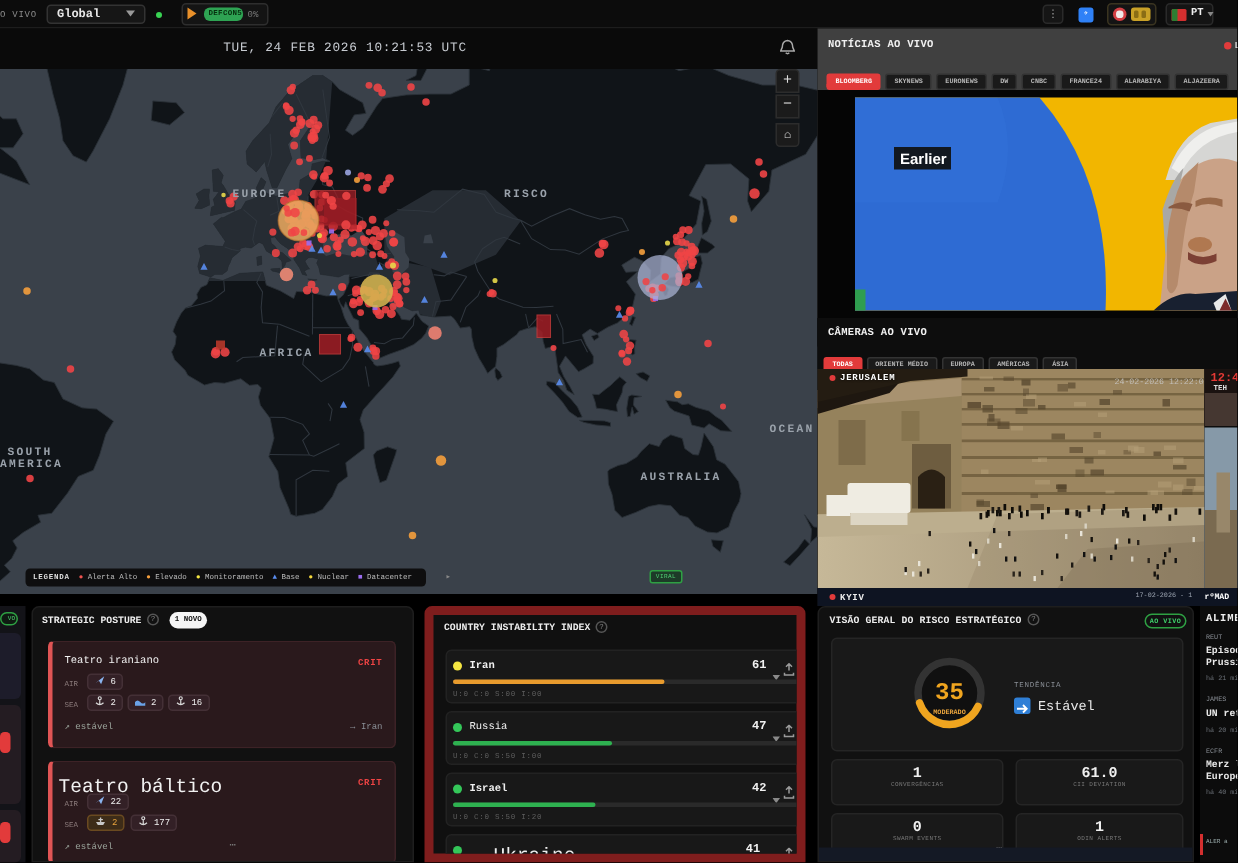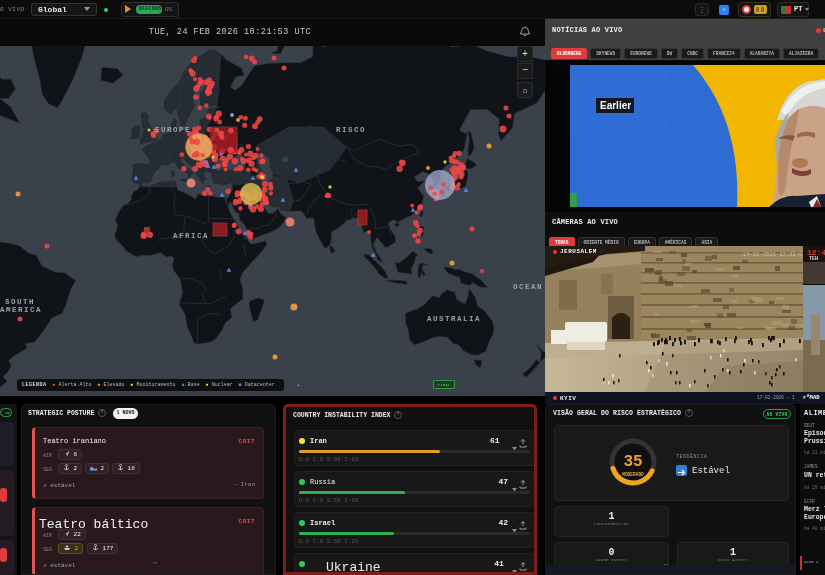--- a/index.html
+++ b/index.html
@@ -783,29 +783,29 @@
         </svg> <span style="color:#e8a33d">2</span></div>
     <div class="abs" style="left:52px;top:35px;height:11px;background:#332026;border:1px solid #443036;border-radius:3px;font-size:6px;color:#eee;line-height:10px;padding:0 4px"><svg width="7" height="7" style="vertical-align:-1px">
           <circle cx="3.5" cy="1.5" r="1" fill="none" stroke="#d8d8d8" stroke-width="0.8"></circle>
           <path d="M3.5,2.5 L3.5,6 M1,4.5 Q3.5,7 6,4.5" fill="none" stroke="#d8d8d8" stroke-width="0.8"></path>
         </svg> 177</div>
     <div class="abs" style="left:8px;top:53px;font-size:6px;color:#9aa39a">↗ estável</div>
     <div class="abs" style="left:118px;top:51px;font-size:7px;color:#777">⋯</div>
   </div>
 </div>
 
-<div class="abs" style="left:283px;top:404px;width:254px;height:171px;background:#101010;border:3px solid #7f1d1d;border-radius:5px 5px 0 0;overflow:hidden" id="cii">
+<div class="abs" style="left:283px;top:404px;width:254px;height:171px;background:#101010;border:6px solid #7f1d1d;border-radius:5px 5px 0 0;overflow:hidden" id="cii">
   <div class="abs" style="left:7px;top:5px;font-size:6.5px;font-weight:bold;color:#ededed;letter-spacing:0">COUNTRY INSTABILITY INDEX</div>
   <div class="abs" style="left:108px;top:4px;width:8px;height:8px;border:1px solid #555;border-radius:50%;color:#888;font-size:5px;text-align:center;line-height:7px">?</div>
   <div class="abs" style="left:248px;top:15px;width:4px;height:22px;background:#3a3a3a;border-radius:2px"></div>
   <div class="abs" style="left:120px;top:153px;font-size:7px;color:#777">⋯</div>
 <div class="abs" style="left:8px;top:23px;width:241px;height:36px;background:#181818;border:1px solid #222;border-radius:4px"></div>
 <div class="abs" style="left:13px;top:31px;width:6px;height:6px;border-radius:50%;background:#f5e642"></div>
 <div class="abs" style="left:24px;top:30px;font-size:7px;font-weight:bold;color:#f0f0f0">Iran</div>
-<div class="abs" style="left:204px;top:29px;font-size:8px;font-weight:bold;color:#f0f0f0;width:18px;">61</div>
+<div class="abs" style="left:204px;top:29px;font-size:8px;font-weight:bold;color:#f0f0f0;width:18px;text-align:right">61</div>
 <div class="abs" style="left:226px;top:31px;width:5px;height:5px"><svg width="5" height="5">
         <path d="M0,1 L5,1 L2.5,4.5 Z" fill="#8a8a8a"></path>
       </svg></div>
 <div class="abs" style="left:233px;top:28px;width:8px;height:9px"><svg width="8" height="9">
         <path d="M4,0.5 L4,5 M2,2.5 L4,0.5 L6,2.5 M1,6.5 L1,8 L7,8 L7,6.5" stroke="#9a9a9a" stroke-width="1" fill="none"></path>
       </svg></div>
 <div class="abs" style="left:13px;top:43px;width:231px;height:3px;background:#2a2a2a;border-radius:2px">
       <div style="width:61%;height:3px;background:#e89b2d;border-radius:2px"></div>
     </div>
 <div class="abs" style="left:13px;top:50px;font-size:5px;color:#5e5e5e;letter-spacing:.5px">U:0 C:0 S:00 I:00</div>
@@ -866,20 +866,24 @@
   </svg>
   <div class="abs" style="left:130px;top:49px;font-size:5px;color:#8a8f96;letter-spacing:.5px">TENDÊNCIA</div>
   <div class="abs" style="left:130px;top:60px;width:11px;height:11px;background:#2f7fd6;border-radius:2px"><svg width="11" height="11">
         <path d="M2,5.5 L8,5.5 M6,3 L8.5,5.5 L6,8" stroke="#fff" stroke-width="1.2" fill="none"></path>
       </svg></div>
   <div class="abs" style="left:146px;top:61px;font-size:9px;color:#e8e8e8">Estável</div>
   <div class="abs" style="left:8px;top:101px;width:115px;height:31px;background:#191919;border:1px solid #252525;border-radius:4px;text-align:center">
     <div style="margin-top:4px;font-size:10px;font-weight:bold;color:#f0f0f0">1</div>
     <div style="font-size:4px;color:#777;letter-spacing:.3px">CONVERGÊNCIAS</div>
   </div>
+  <div class="abs" style="left:131px;top:101px;width:112px;height:31px;background:#191919;border:1px solid #252525;border-radius:4px;text-align:center">
+    <div style="margin-top:4px;font-size:10px;font-weight:bold;color:#f0f0f0">61.0</div>
+    <div style="font-size:4px;color:#777;letter-spacing:.3px">CII DEVIATION</div>
+  </div>
   <div class="abs" style="left:8px;top:137px;width:115px;height:31px;background:#191919;border:1px solid #252525;border-radius:4px;text-align:center">
     <div style="margin-top:4px;font-size:10px;font-weight:bold;color:#f0f0f0">0</div>
     <div style="font-size:4px;color:#777;letter-spacing:.3px">SWARM EVENTS</div>
   </div>
   <div class="abs" style="left:131px;top:137px;width:112px;height:31px;background:#191919;border:1px solid #252525;border-radius:4px;text-align:center">
     <div style="margin-top:4px;font-size:10px;font-weight:bold;color:#f0f0f0">1</div>
     <div style="font-size:4px;color:#777;letter-spacing:.3px">ODIN ALERTS</div>
   </div>
   <div class="abs" style="left:118px;top:156px;font-size:7px;color:#777">⋯</div>
   <div class="abs" style="left:0;top:160px;width:251px;height:11px;background:#141925"></div>

